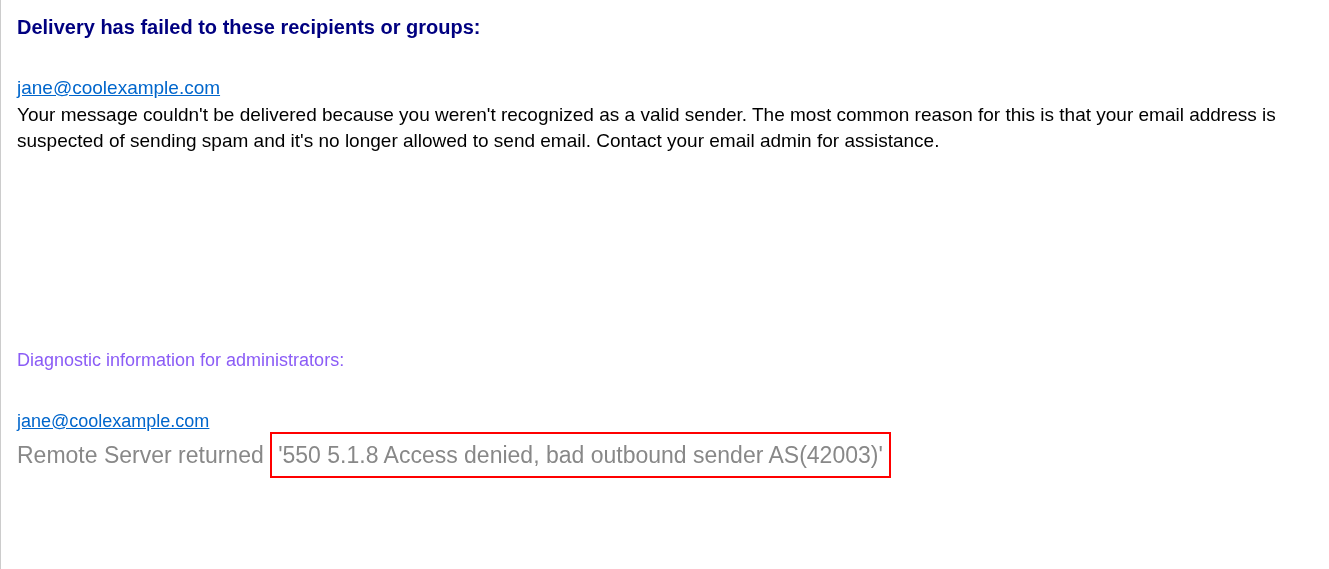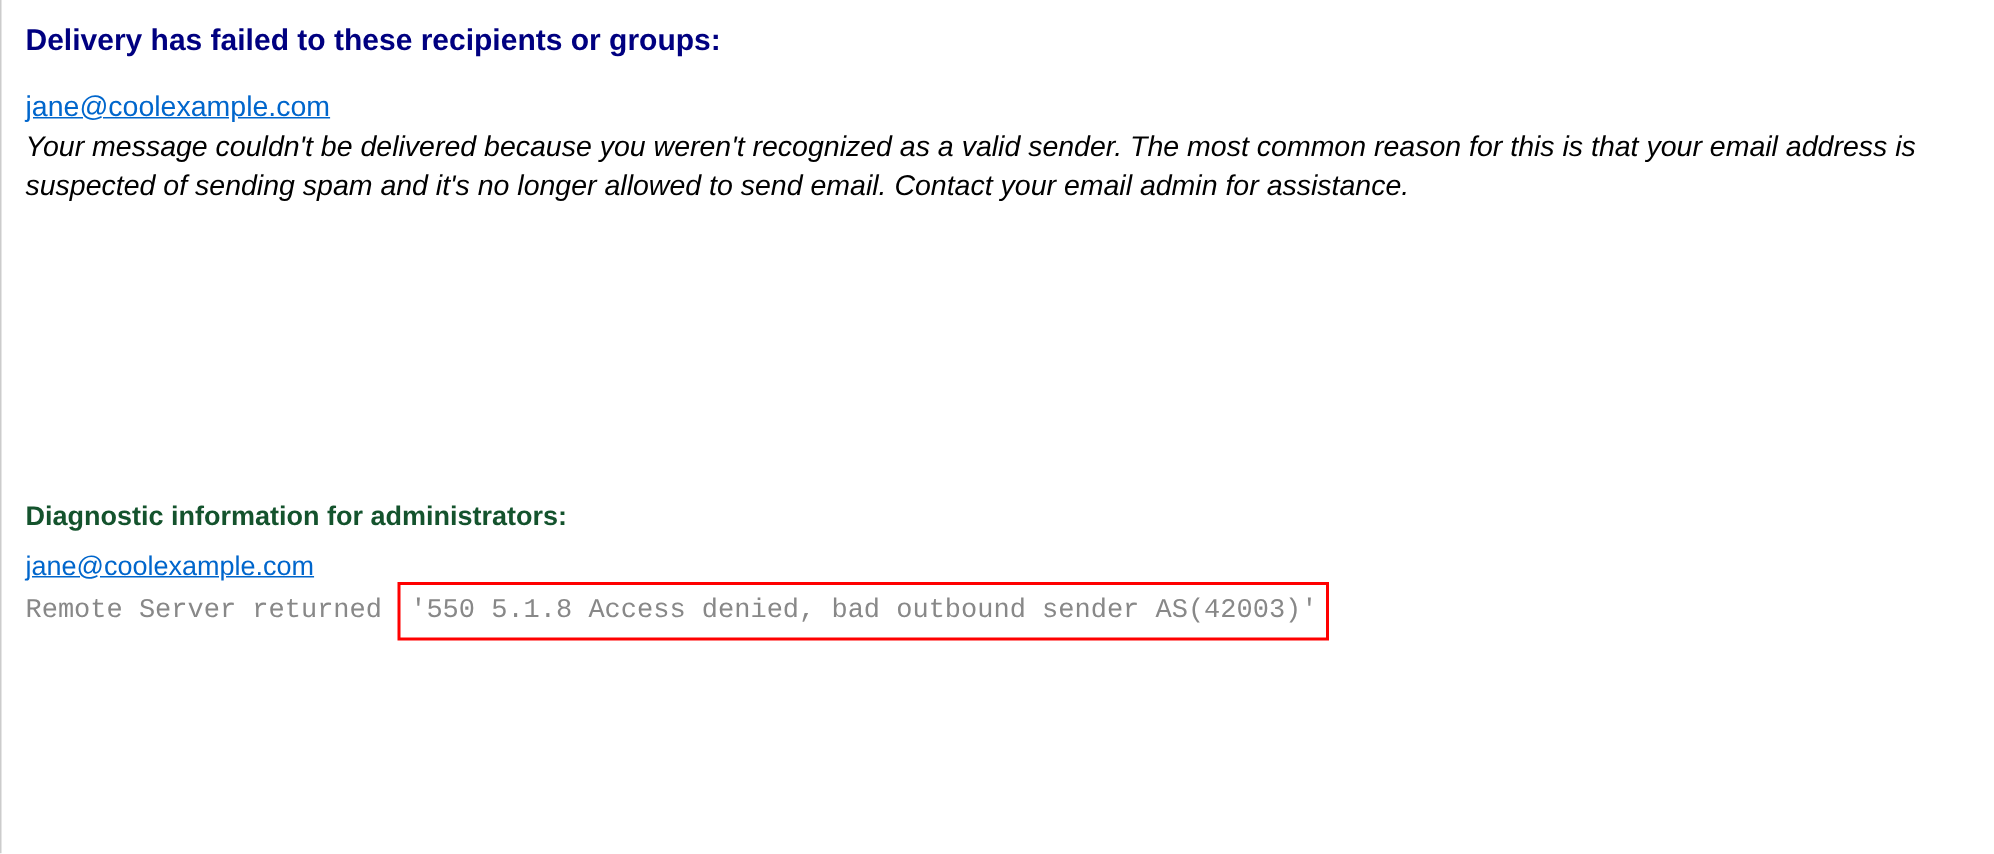--- a/index.html
+++ b/index.html
@@ -15,60 +15,58 @@
     }
     .container {
       border-left: 1px solid #cccccc;
       padding: 16px 0 16px 16px;
       height: 100%;
     }
     .heading {
       font-size: 20px;
       font-weight: bold;
       color: #000080;
-      margin-bottom: 20px;
+      margin-bottom: 36px;
     }
     .recipient-link {
       color: #0066cc;
       text-decoration: underline;
       font-size: 19px;
       line-height: 1.4;
     }
     .body-text {
       font-size: 19px;
       color: #000000;
       line-height: 1.4;
       max-width: 1300px;
-      font-style: italic;
     }
     .diagnostic-section {
       margin-top: 195px;
     }
     .diagnostic-heading {
       font-size: 18px;
-      font-weight: bold;
-      color: #14532d;
-      margin-bottom: 12px;
+      font-weight: normal;
+      color: #8b5cf6;
+      margin-bottom: 40px;
     }
     .diagnostic-text {
       font-size: 18px;
       color: #888888;
       line-height: 1.4;
       margin-bottom: 22px;
     }
     .diagnostic-link {
       color: #0066cc;
       text-decoration: underline;
       font-size: 18px;
     }
     .remote-line {
-      font-size: 18px;
+      font-size: 23px;
       color: #888888;
       line-height: 1.4;
-      font-family: Liberation Mono, monospace;
     }
     .highlight-box {
       border: 2px solid #ff0000;
       padding: 5px 6px;
       display: inline-block;
     }
   </style>
 </head>
 <body>
 

